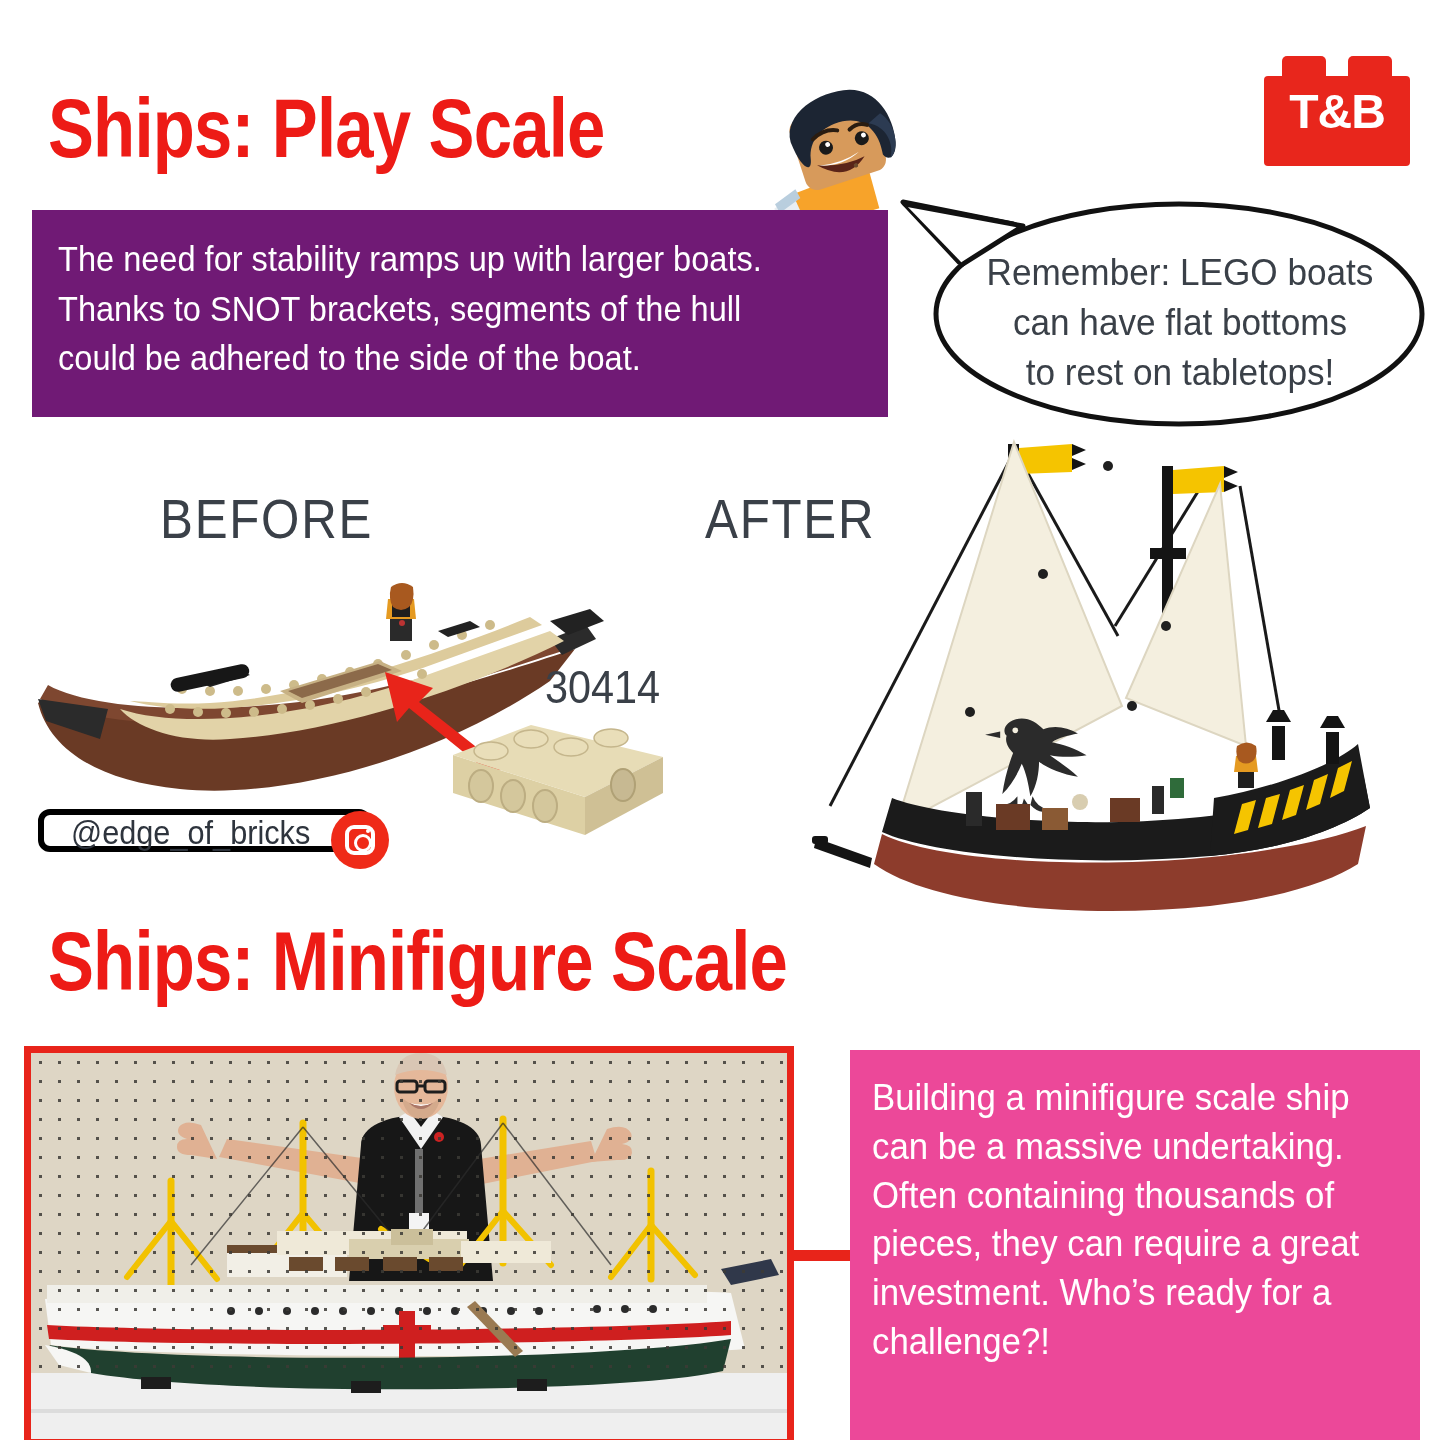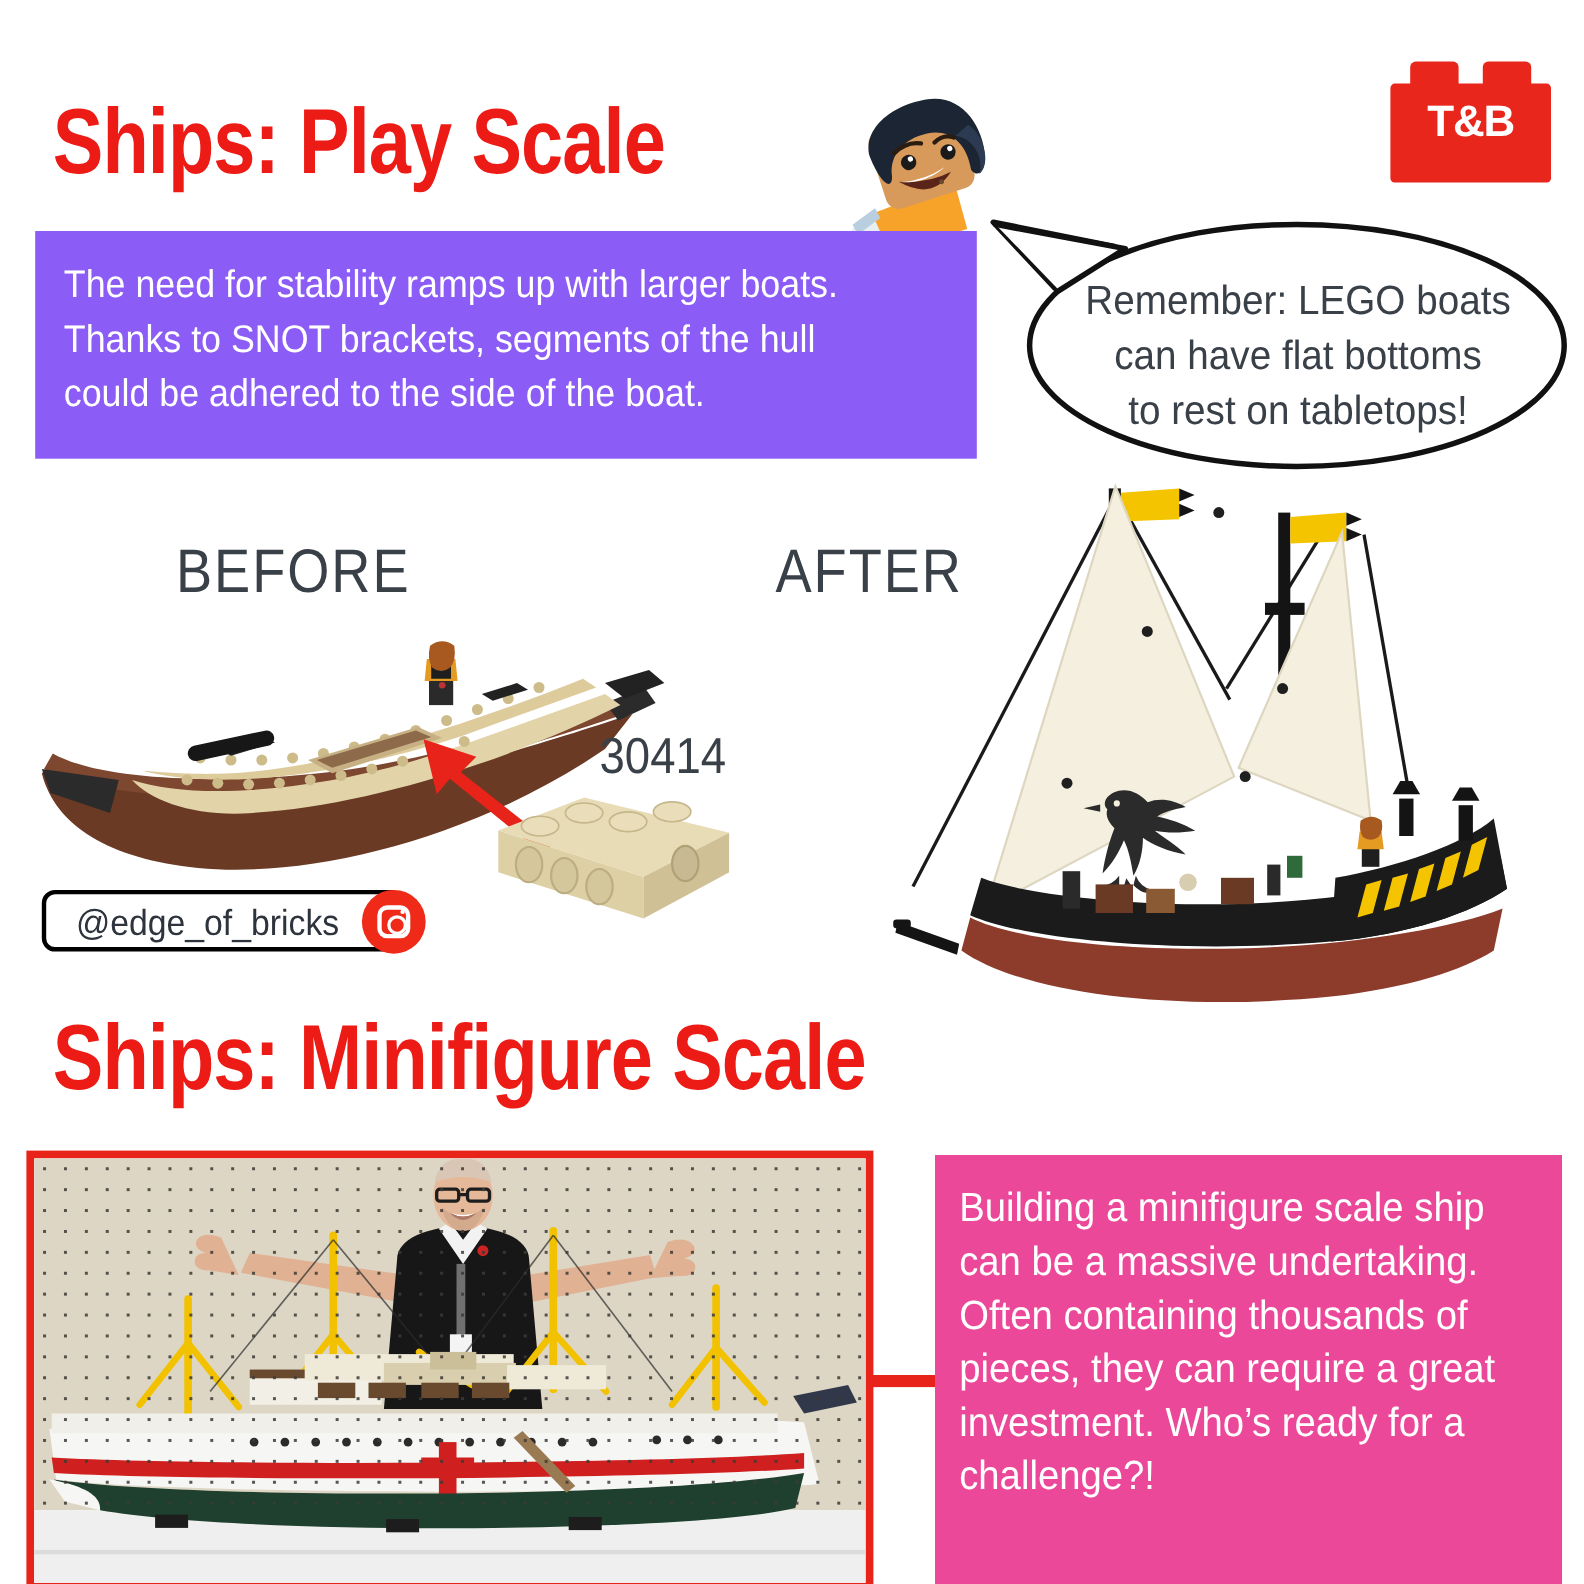--- a/index.html
+++ b/index.html
@@ -34,28 +34,28 @@
     background:#e8261c; border-radius:5px 5px 0 0;
   }
   .logo .stud.s1 { left:18px; }
   .logo .stud.s2 { left:84px; }
   .logo .body {
     position:absolute; left:0; top:20px; width:146px; height:90px;
     background:#e8261c; border-radius:4px;
   }
   .logo .label {
     position:absolute; inset:0; display:flex; align-items:center; justify-content:center;
-    color:#fff; font-weight:bold; font-size:40px; letter-spacing:-1px;
+    color:#fff; font-weight:bold; font-size:48px; letter-spacing:-1px;
     font-family:"Liberation Sans", sans-serif;
   }
 
   
   .dark-box {
     position:absolute; left:32px; top:182px; width:856px; height:207px;
-    background:#8b5cf6; color:#ffffff;
+    background:#701a75; color:#ffffff;
     padding:24px 26px 0 26px;
   }
   .dark-box p {
     font-family:"Liberation Sans Narrow","Liberation Sans", sans-serif;
     font-size:35px; line-height:1.42; font-weight:400;
     transform:scaleX(0.93); transform-origin:left top;
   }
 
   
   .bubble-wrap { position:absolute; left:893px; top:162px; width:540px; height:244px; }
@@ -92,22 +92,22 @@
     color:#3a4048; font-size:46px;
     font-family:"Liberation Sans Narrow","Liberation Sans", sans-serif;
     transform:scaleX(0.9); transform-origin:left center;
   }
   #brick-art { position:absolute; left:443px; top:673px; width:220px; height:140px; }
   #arrow-art { position:absolute; left:375px; top:640px; width:135px; height:110px; }
 
   
   .ig-badge {
     position:absolute; display:flex; align-items:center;
-    background:#ffffff; border:4px solid #000000; border-radius:12px;
-    height:56px; padding:4px 46px 0 18px;
+    background:#ffffff; border:6px solid #000000; border-radius:12px;
+    height:43px; padding:4px 46px 0 18px;
   }
   .ig-badge .handle {
     color:#2e343d; font-size:33px;
     font-family:"Liberation Sans Narrow","Liberation Sans", sans-serif;
     transform:scaleX(0.93); white-space:nowrap;
   }
   .ig-icon {
     position:absolute; right:-24px; top:-4px;
     width:58px; height:58px; border-radius:50%;
     background:#ef2a18; display:flex; align-items:center; justify-content:center;

